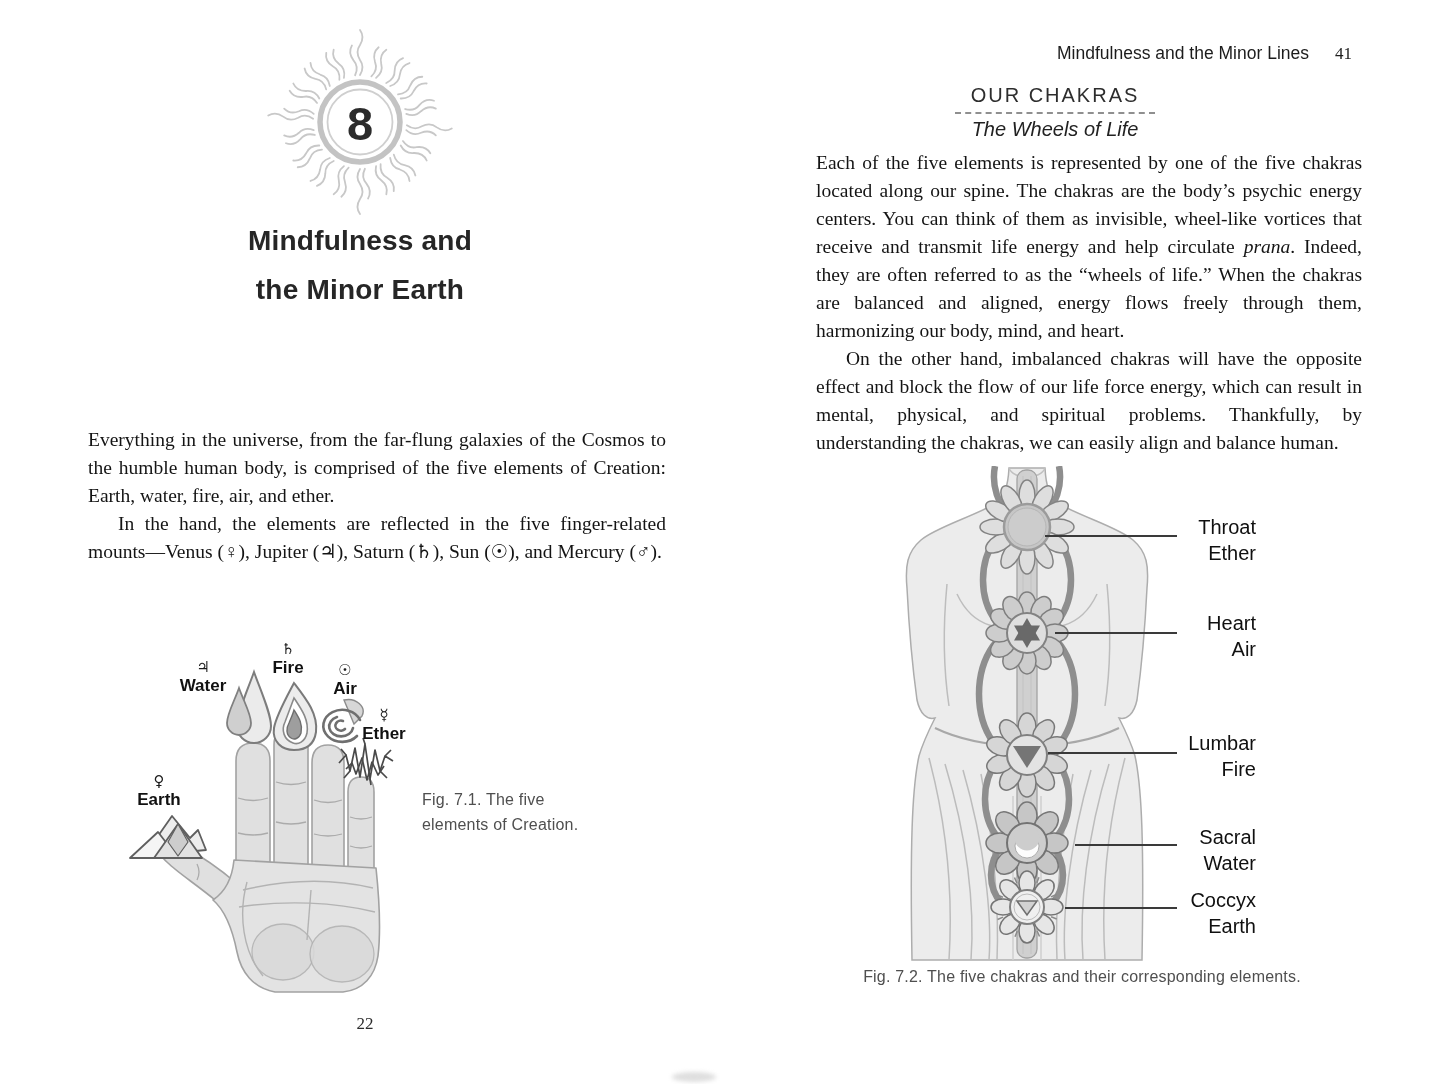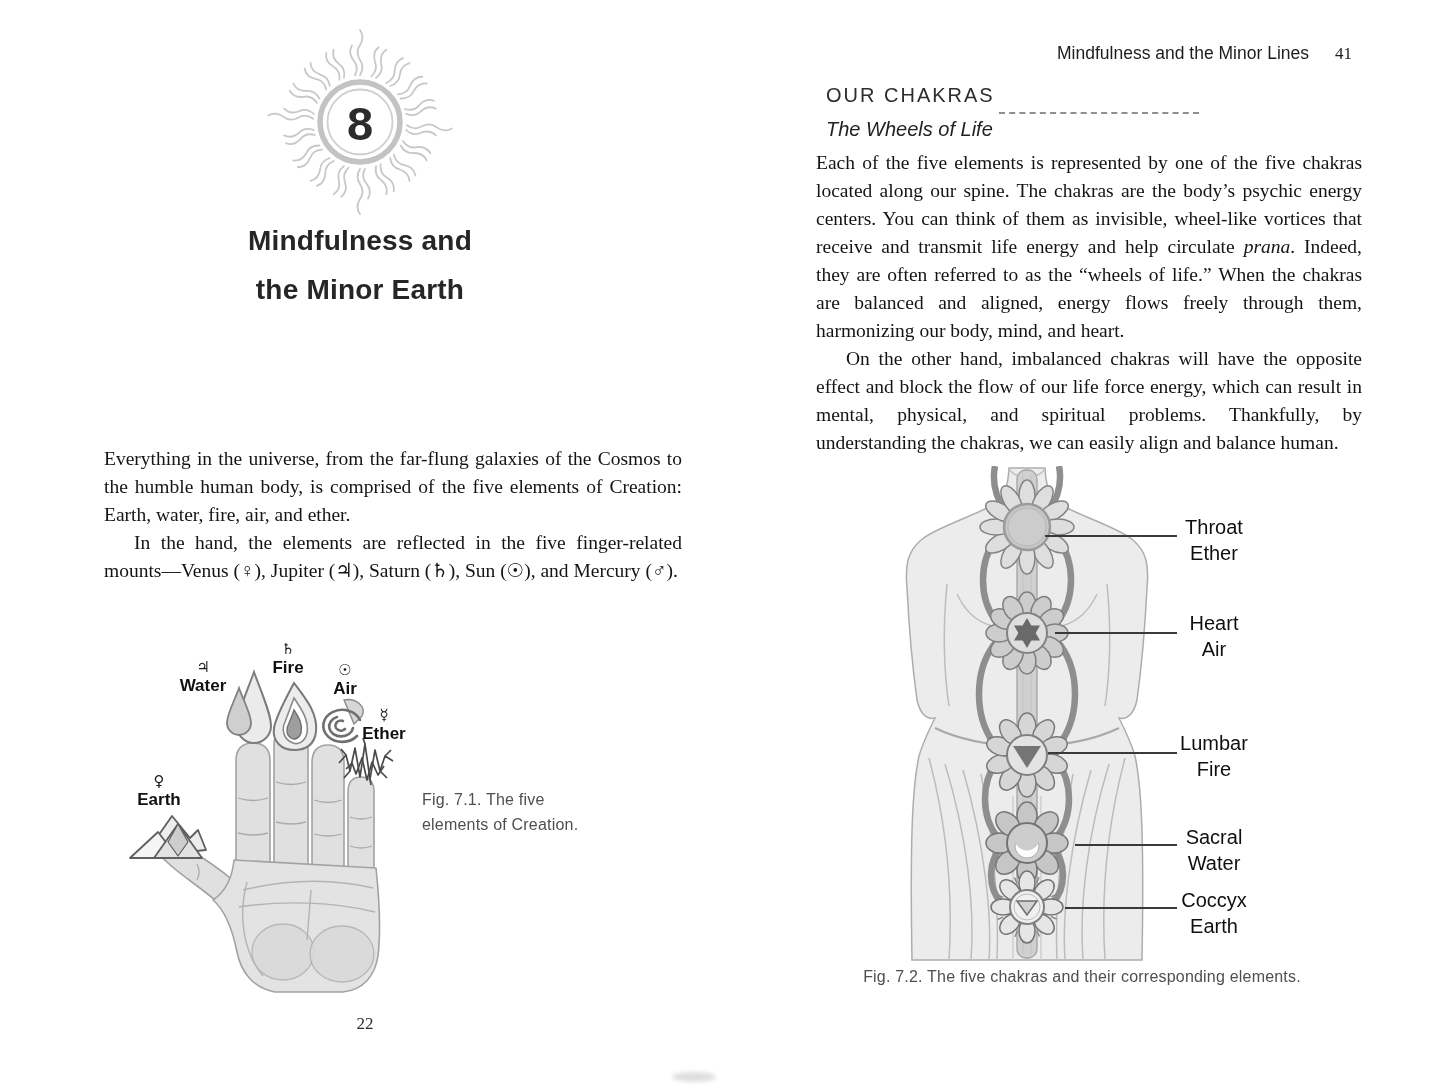--- a/index.html
+++ b/index.html
@@ -8,41 +8,41 @@
   .abs{position:absolute;}
 
   
   .chapter-title{left:110px;top:216px;width:500px;text-align:center;
     font-family:"Liberation Sans",sans-serif;font-weight:bold;font-size:28px;line-height:49px;
     color:#262626;letter-spacing:.2px;}
   .body-serif{font-family:"Liberation Serif","DejaVu Sans","DejaVu Serif",serif;
     font-size:19.5px;line-height:28px;color:#141414;text-align:justify;}
   .body-serif p{margin:0;}
   .body-serif p.indent{text-indent:30px;}
-  .left-body{left:104px;top:426px;width:578px;margin-top:19px;}
+  .left-body{left:88px;top:426px;width:578px;}
   .right-body{left:809px;top:149px;width:546px;margin-left:7px;}
 
   .fig-label{transform:translateX(-50%);text-align:center;}
   .fig-label .sym{font-family:"DejaVu Sans",sans-serif;font-size:15px;line-height:18px;color:#1c1c1c;}
   .fig-label .name{font-family:"Liberation Sans",sans-serif;font-weight:bold;font-size:17px;line-height:20px;color:#111;}
 
   .caption{font-family:"Liberation Sans",sans-serif;font-size:16px;line-height:25px;color:#4f4f4f;letter-spacing:.2px;}
   .folio{font-family:"Liberation Serif",serif;font-size:17px;color:#2c2c2c;}
 
   
   .running-head{left:800px;top:43px;width:552px;text-align:right;font-size:17.5px;color:#1c1c1c;}
   .running-head .rh-num{display:inline-block;margin-left:26px;font-family:"Liberation Serif",serif;font-size:17px;}
-  .section-head{left:826px;top:84px;width:546px;}
+  .section-head{left:782px;top:84px;width:546px;text-align:center;}
   .section-head .sh-title{font-size:20px;letter-spacing:2px;color:#2d2d2d;}
   .section-head .sh-dash{width:200px;margin:5px auto 4px auto;border-top:2px dashed #8f8f8f;height:0;}
   .section-head .sh-sub{font-family:"Liberation Sans",sans-serif;font-style:italic;font-size:20px;color:#222;}
 
   .chakra-figure{left:895px;top:466px;width:380px;height:500px;}
   .leader{position:absolute;height:2px;background:#3a3a3a;}
-  .chakra-label{position:absolute;left:277px;width:84px;text-align:center;
+  .chakra-label{position:absolute;left:277px;width:84px;text-align:right;
     font-size:20px;line-height:26px;color:#101010;}
 
   .smudge{left:672px;top:1072px;width:44px;height:10px;border-radius:50%;
     background:#c9c9c9;filter:blur(2px);opacity:.6;}
 </style>
 </head>
 <body>
 
 <div class="canvas">
 

